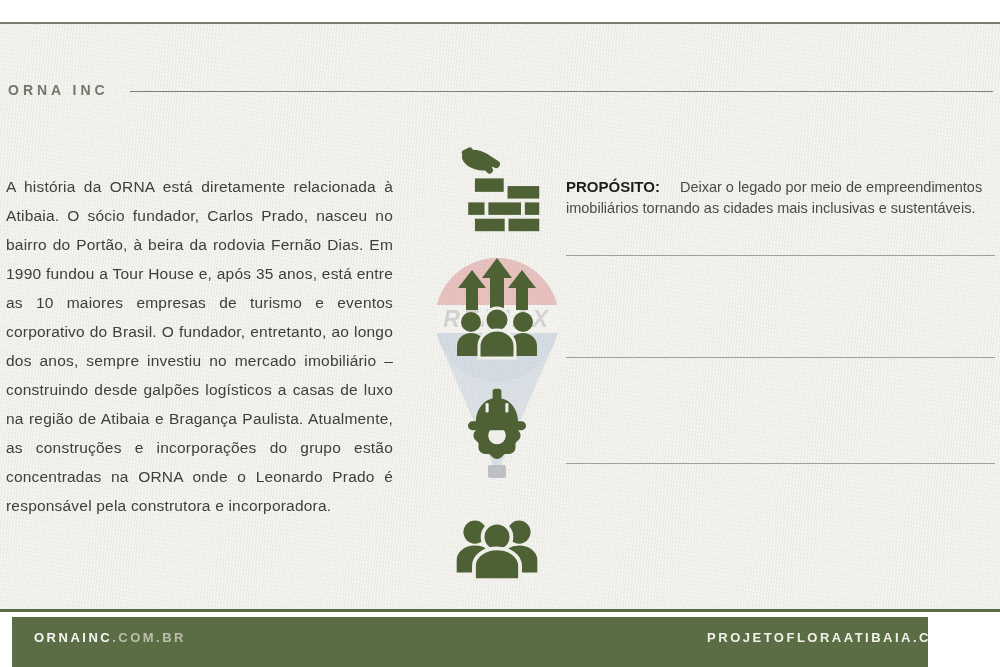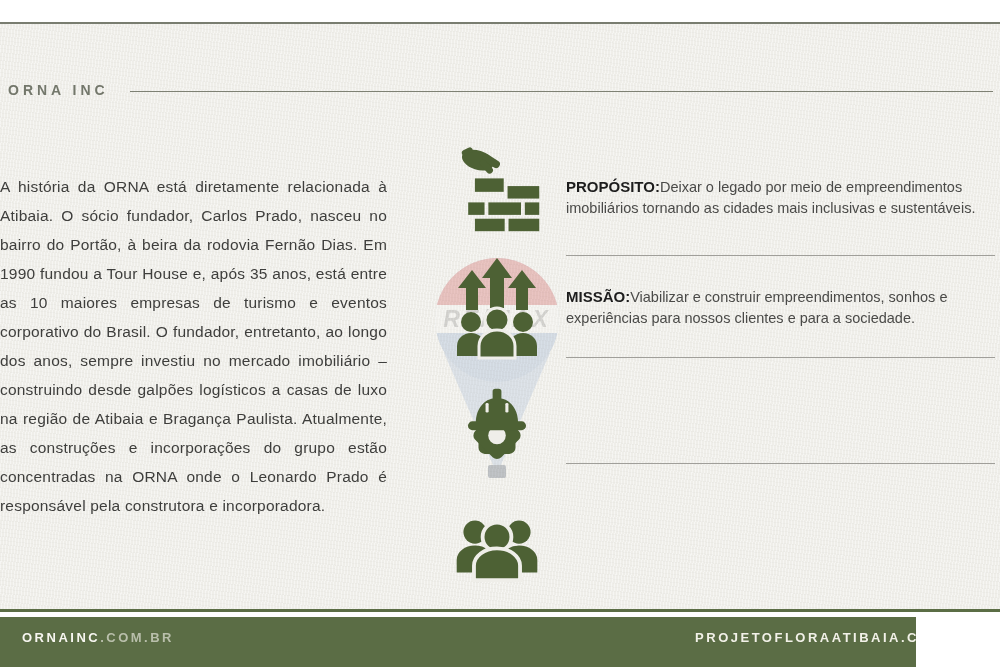--- a/index.html
+++ b/index.html
@@ -14,42 +14,42 @@
     background-image:
       repeating-linear-gradient(7deg, rgba(120,120,110,.035) 0 1px, transparent 1px 4px),
       repeating-linear-gradient(97deg, rgba(255,255,255,.45) 0 1px, transparent 1px 3px);
   }
   .brand-header{
     position:absolute;left:8px;top:58px;
     font-size:14px;font-weight:700;letter-spacing:4px;color:#73776b;
   }
   .header-rule{position:absolute;left:130px;top:67px;width:863px;height:1px;background:#7e8174;}
   .about{
-    position:absolute;left:0;top:148px;width:387px;
+    position:absolute;left:6px;top:148px;width:387px;
     font-size:15.5px;line-height:29px;color:#3e3e3c;text-align:justify;letter-spacing:.2px;
   }
   .icon-col{position:absolute;z-index:1;}
   .icon-col svg{display:block;}
   .watermark{position:absolute;left:402px;top:219px;width:190px;height:250px;opacity:.3;z-index:0;}
   .section{
     position:absolute;left:566px;width:431px;
     font-size:14.5px;line-height:21px;color:#4a4a48;z-index:1;
   }
-  .section .label{font-weight:700;color:#1d1d1d;font-size:15px;margin-right:0;}
+  .section .label{font-weight:700;color:#1d1d1d;font-size:15px;margin-right:20px;}
   .divider{position:absolute;left:566px;width:429px;height:1px;background:#a09f9a;z-index:1;}
   .sec-0{top:152px;}
   .div-0{top:231px;}
   .sec-1{top:262px;}
   .div-1{top:333px;}
   .sec-2{top:366px;}
   .div-2{top:439px;}
   .sec-3{top:471px;letter-spacing:.2px;}
   .footer-rule{position:absolute;left:0;top:609px;width:1000px;height:3px;background:#5b6d45;}
   .footer-bar{
-    position:absolute;left:0;top:617px;width:916px;height:50px;background:#5b6d45;
+    position:absolute;left:12px;top:617px;width:916px;height:50px;background:#5b6d45;
     overflow:hidden;
   }
   .footer-left{
     position:absolute;left:22px;top:13px;
     font-size:13px;font-weight:700;letter-spacing:2.5px;
   }
   .footer-left .bold-part{color:#f7f6f0;}
   .footer-left .rest-part{color:#b9bfab;}
   .footer-right{
     position:absolute;right:-3px;top:13px;
@@ -145,23 +145,20 @@
         <path class="bg-stroke" d="M26,72 v-15 a24,18 0 0 1 48,0 v15 z" stroke-width="4"></path>
       </g>
     </svg>
   </div>
 
   <div class="section sec-0">
     <span class="label">PROPÓSITO:</span><span>Deixar o legado por meio de empreendimentos imobiliários tornando as cidades mais inclusivas e sustentáveis.</span>
   </div>
   <div class="divider div-0"></div>
 
-  <div class="section sec-1">
-    <span class="label">MISSÃO:</span><span>Viabilizar e construir empreendimentos, sonhos e experiências para nossos clientes e para a sociedade.</span>
-  </div>
   <div class="divider div-1"></div>
 
   <div class="divider div-2"></div>
 
 
 </div>
 
 <div class="footer-rule"></div>
 <div class="footer-bar">
   <div class="footer-left">

